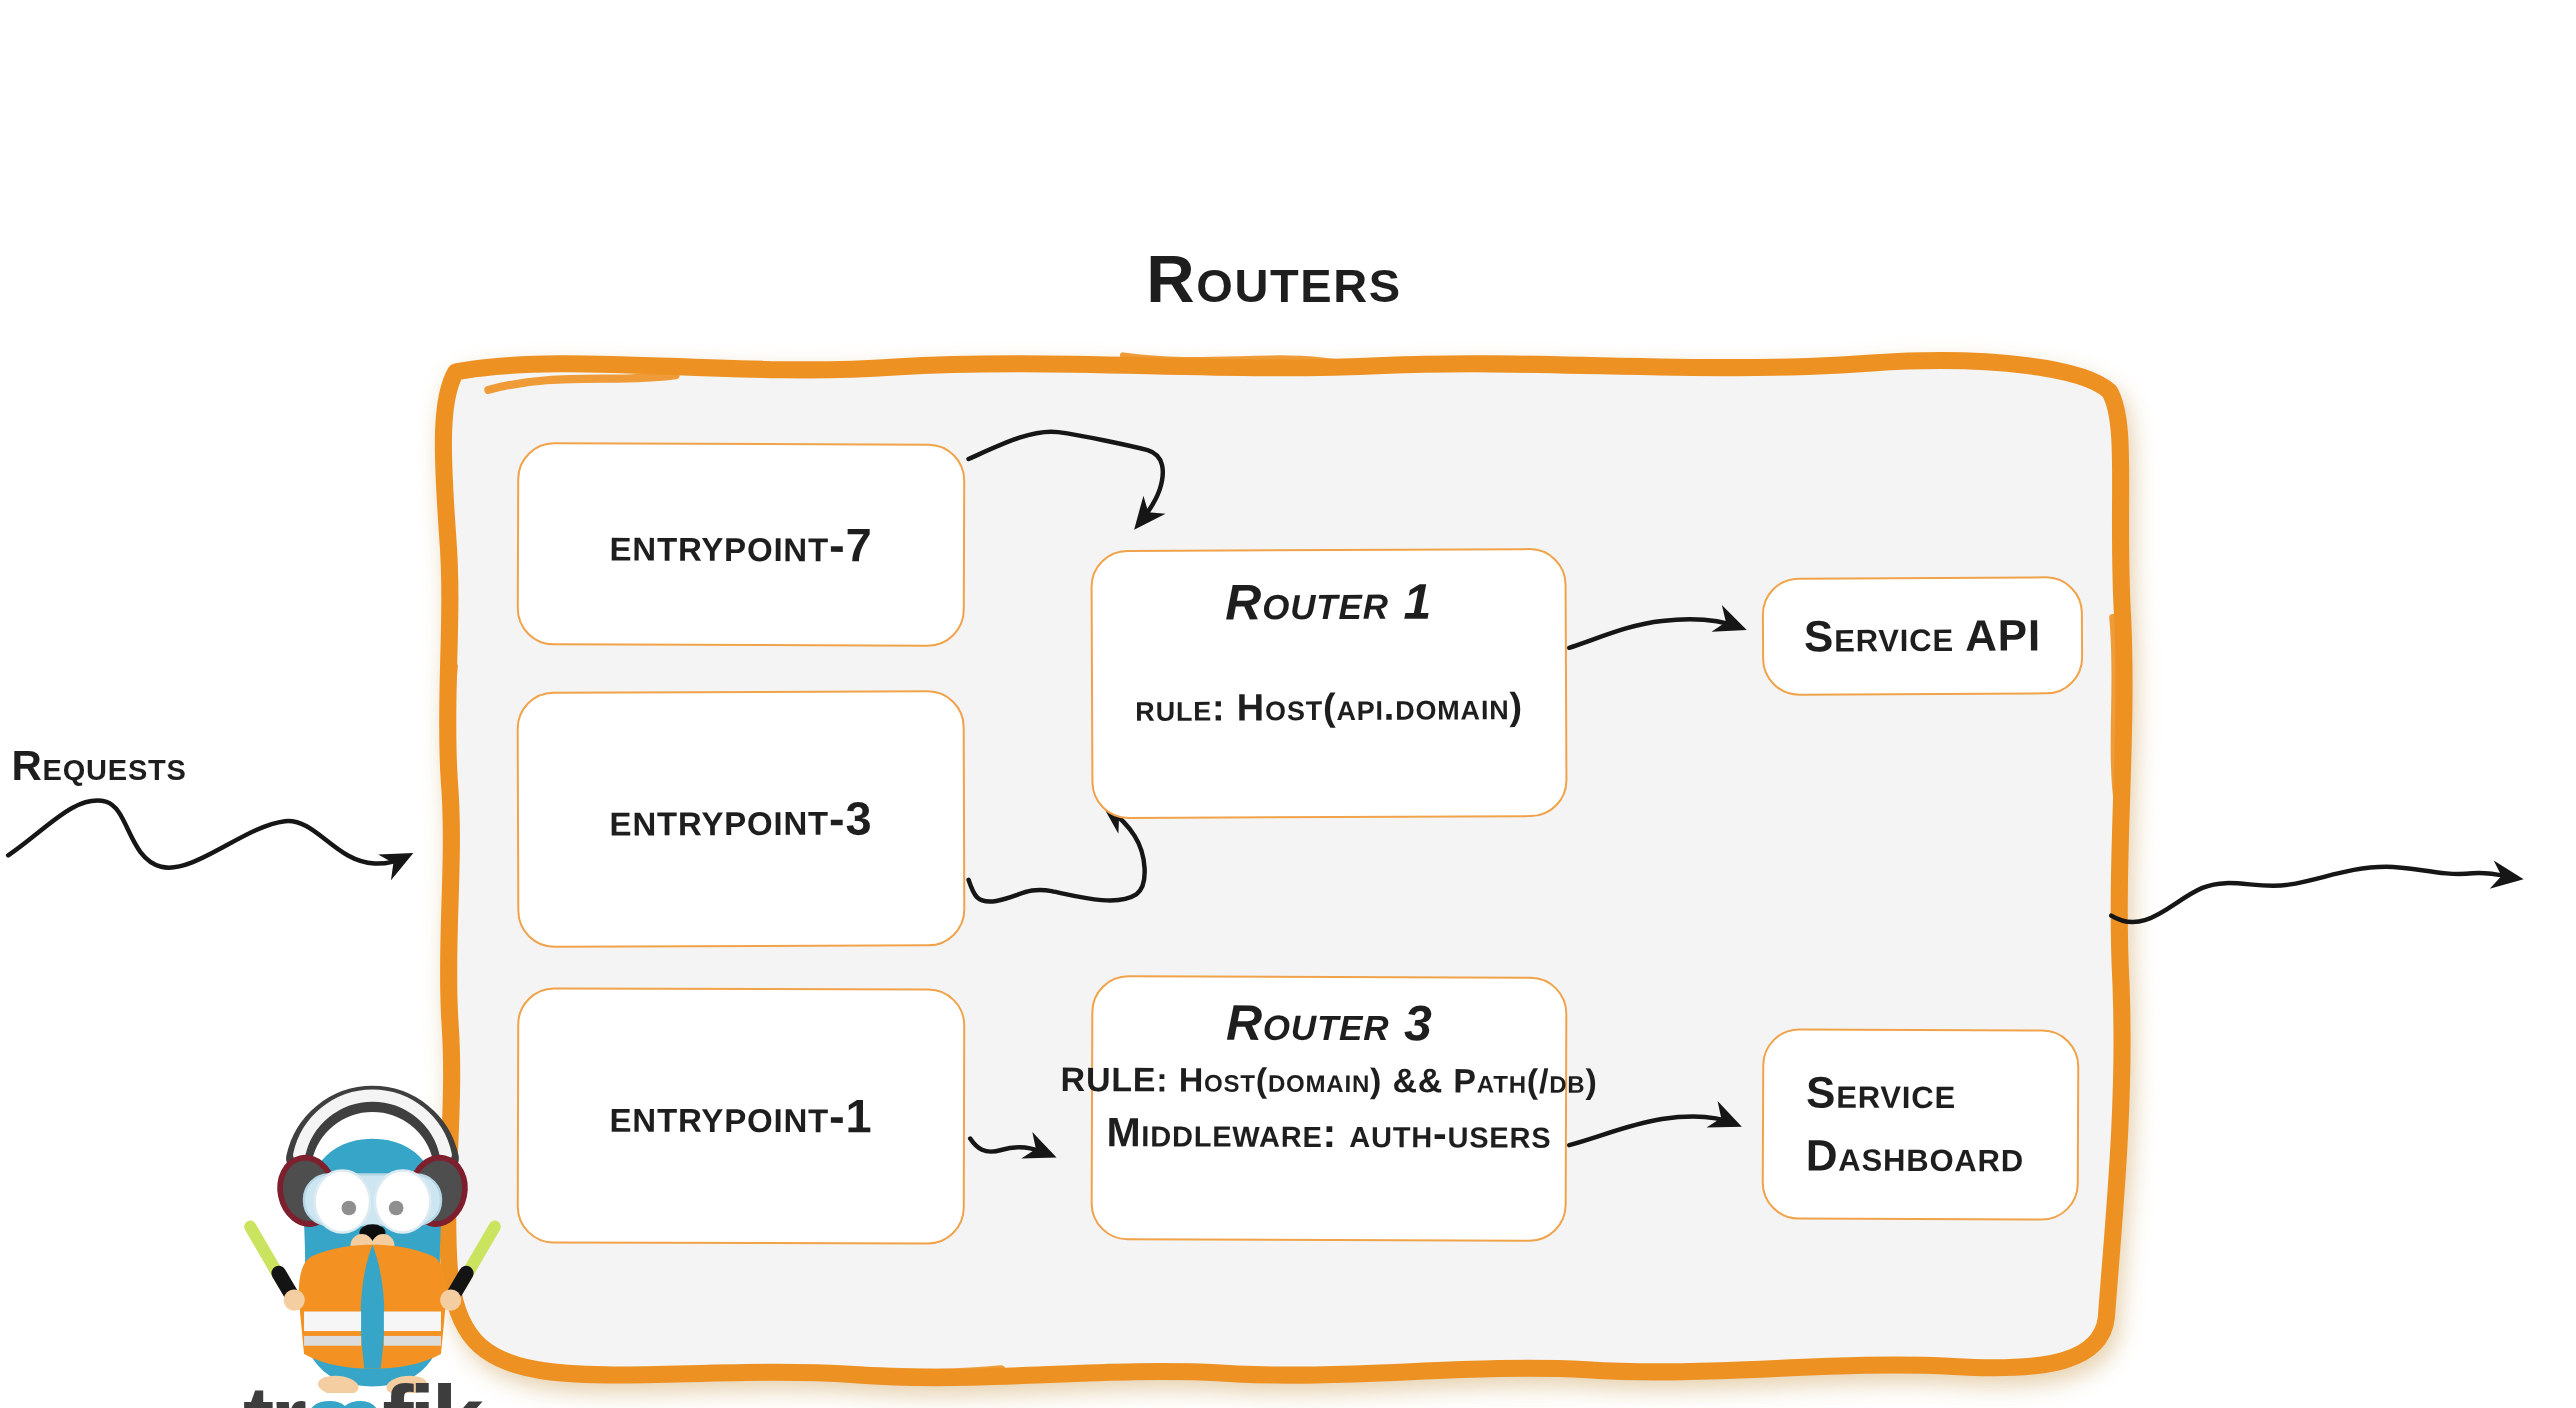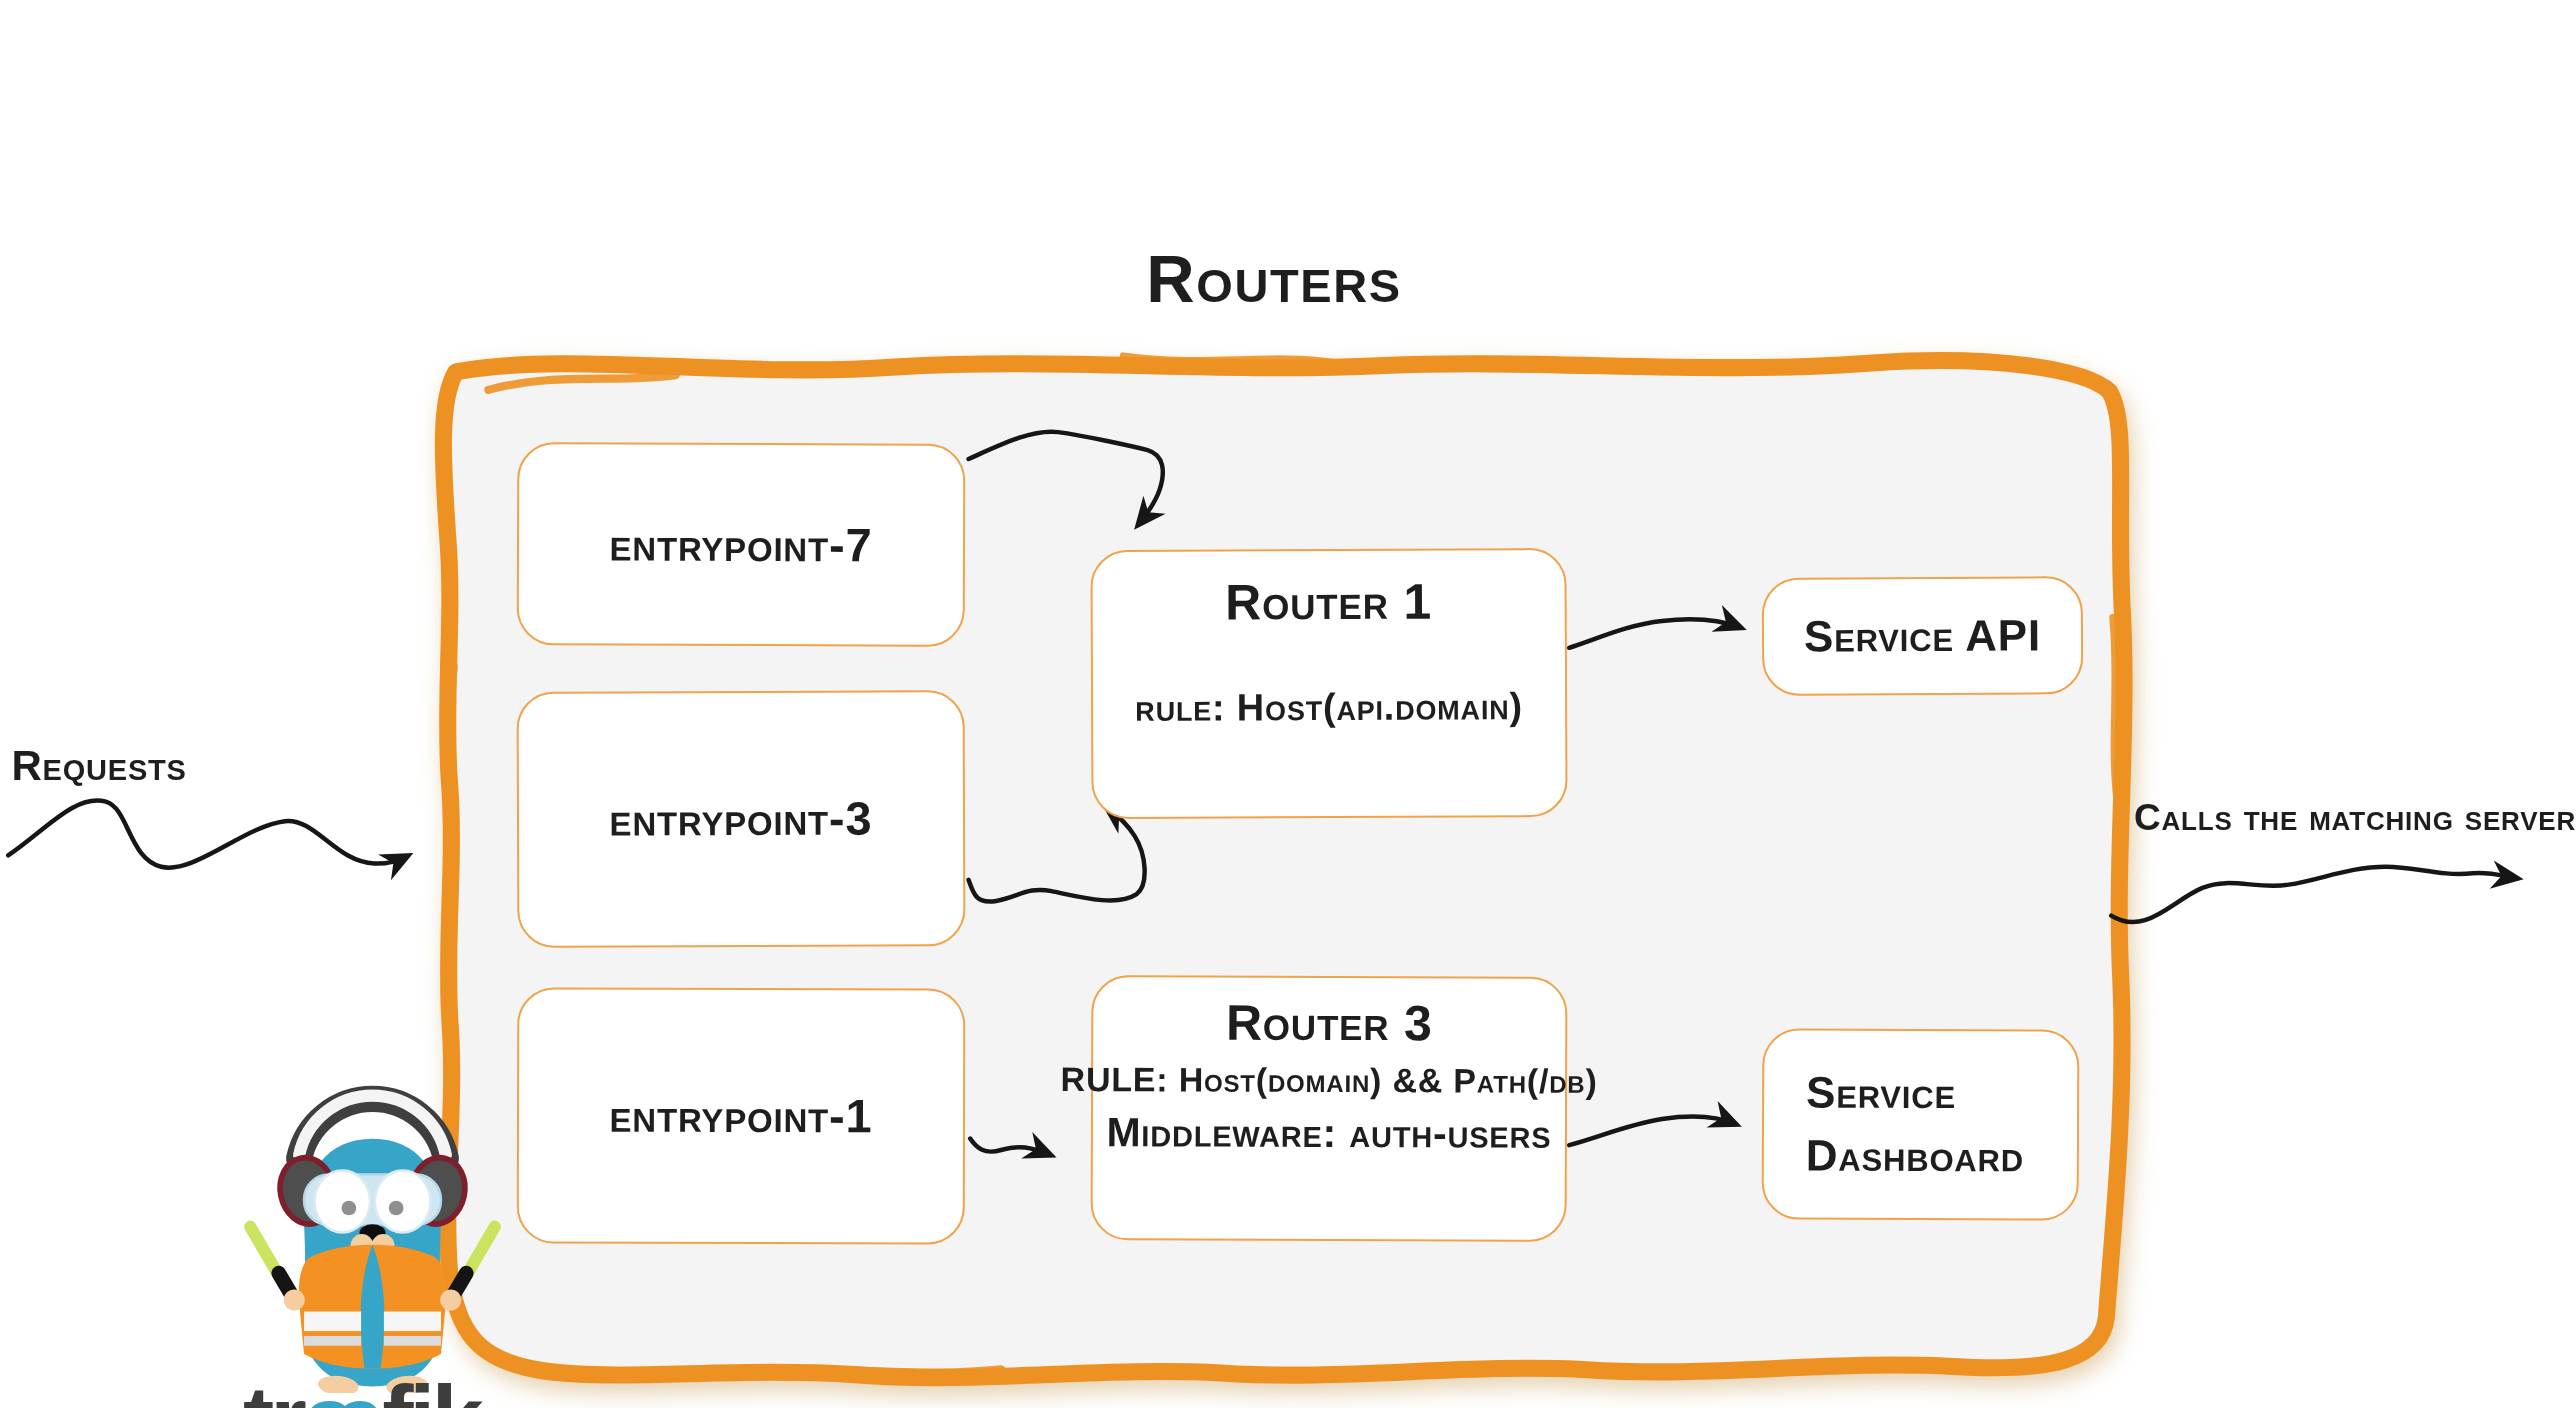--- a/index.html
+++ b/index.html
@@ -34,21 +34,21 @@
   .hand{
     font-variant:small-caps;
     font-weight:700;
     color:var(--ink);
     letter-spacing:0.8px;
     line-height:1.1;
     white-space:nowrap;
   }
   .label{position:absolute;z-index:3;}
   .ep-label{font-size:47px;}
-  .router-title{font-size:50px;}
+  .router-title{font-size:50px;font-style:italic;}
   .router-rule{font-size:38px;}
   .router2-rule{font-size:34px;}
   .router2-mw{font-size:41px;}
   .service-label{font-size:44px;}
   .title{font-size:67px;letter-spacing:1.6px;}
   .requests{font-size:42px;}
   .calls{font-size:37px;}
   #logo{position:absolute;left:232px;top:1019px;z-index:4;}
   .wordmark{
     position:absolute;left:243px;top:1325px;z-index:5;
@@ -105,21 +105,20 @@
     <path class="arrow" marker-end="url(#ah)" d="M 1928 737 C 1962 726, 2002 708, 2042 704 C 2076 700, 2112 702, 2138 712"></path>
     <path class="arrow" marker-end="url(#ah)" d="M 1192 1340 C 1200 1352, 1210 1360, 1230 1354 C 1252 1348, 1266 1350, 1290 1360"></path>
     <path class="arrow" marker-end="url(#ah)" d="M 1928 1348 C 1960 1340, 2002 1322, 2042 1316 C 2076 1311, 2108 1312, 2132 1322"></path>
     <path class="arrow" marker-end="url(#ah)" d="M 2594 1066 C 2636 1092, 2668 1048, 2706 1032 C 2740 1018, 2772 1034, 2812 1028 C 2852 1022, 2886 1006, 2932 1006 C 2968 1006, 2998 1018, 3038 1014 C 3060 1012, 3078 1018, 3092 1020"></path>
   </svg>
 
   <div class="label hand title" style="left:1030px;top:194px;width:488px;text-align:center;">Routers</div>
 
   <div class="label hand requests" style="left:11.4px;top:695px;">Requests</div>
 
-  <div class="label hand calls" style="left:2134px;top:750px;">Calls the matching server</div>
 
   <div class="box" style="left:517px;top:395px;width:448px;height:203px;transform:rotate(.2deg);">
     <span class="hand ep-label">entrypoint-7</span>
   </div>
 
   <div class="box" style="left:517px;top:643px;width:448px;height:256px;transform:rotate(-.2deg);">
     <span class="hand ep-label">entrypoint-3</span>
   </div>
 
   <div class="box" style="left:517px;top:940px;width:448px;height:256px;transform:rotate(.15deg);">

